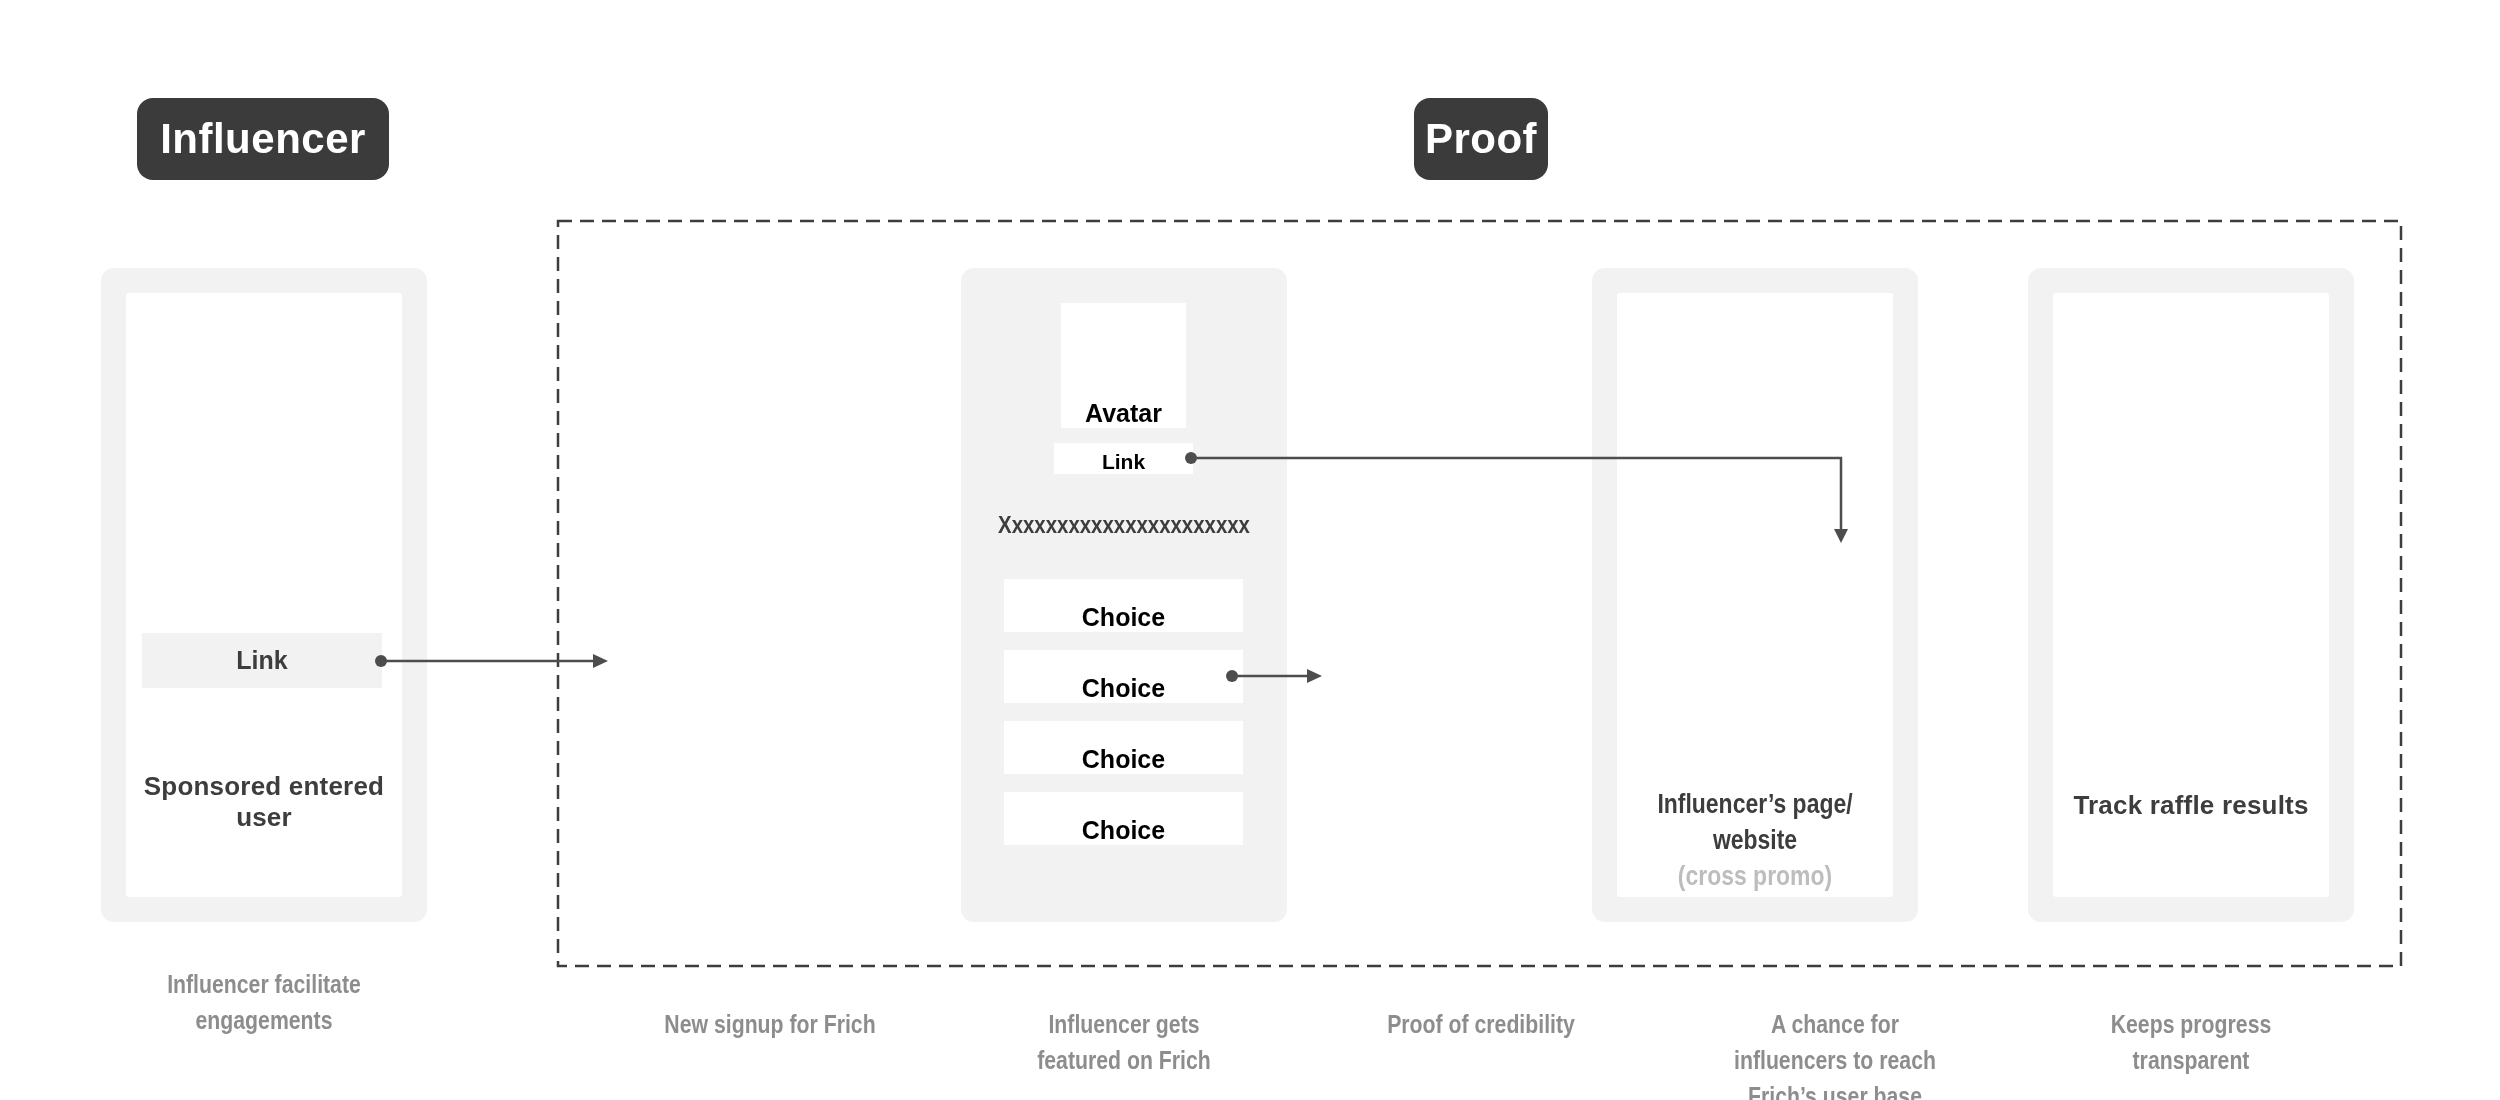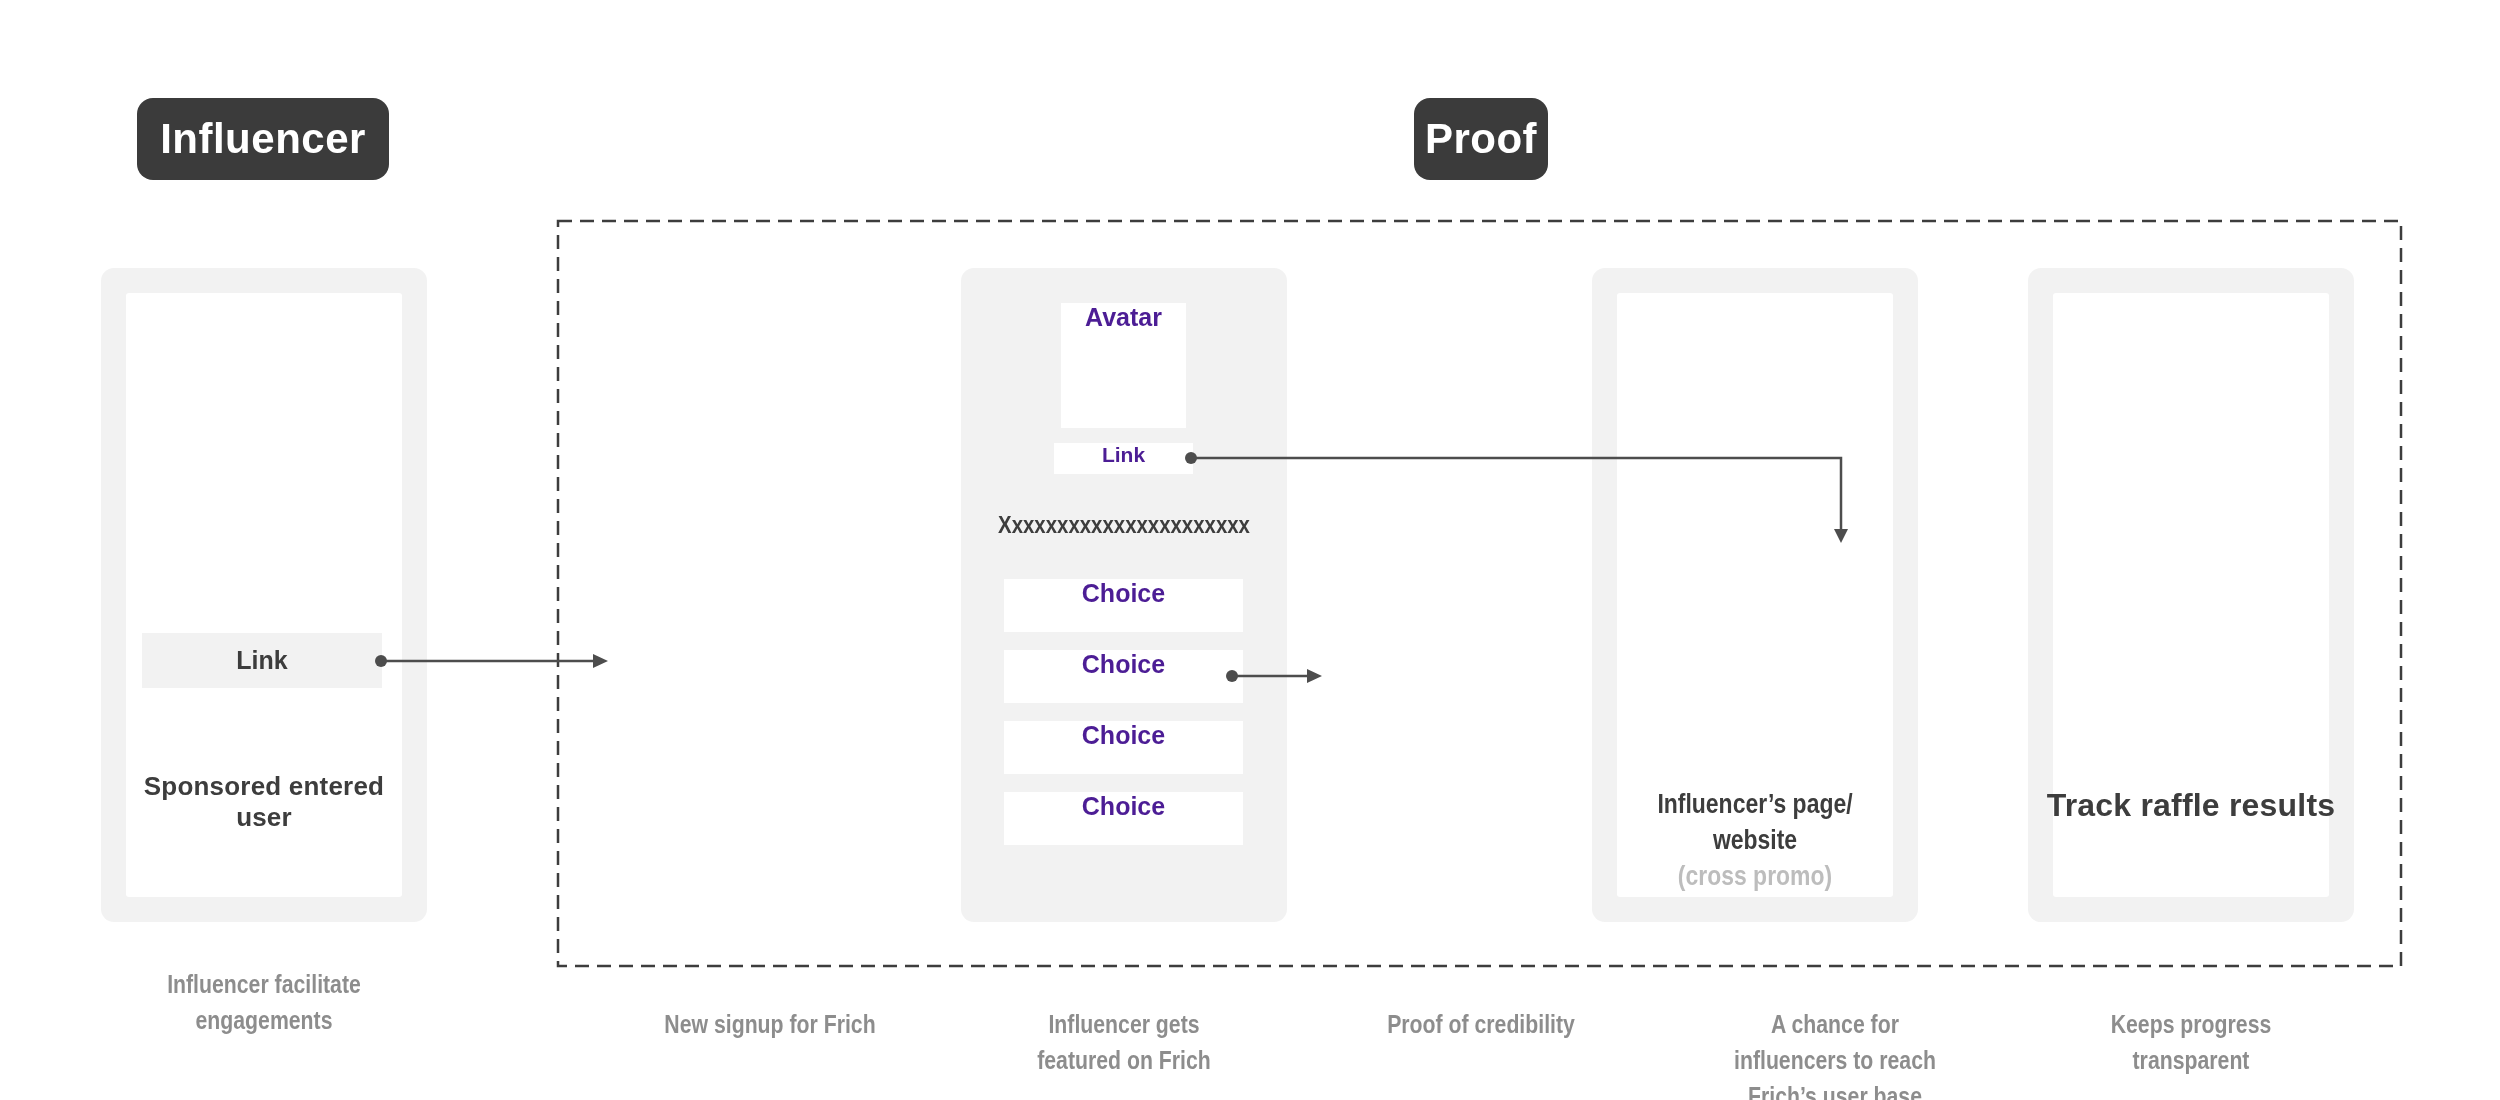--- a/index.html
+++ b/index.html
@@ -31,23 +31,23 @@
   }
   .panel {
     position: absolute;
     background: #ffffff;
     border-radius: 3px;
   }
   .whitebox {
     position: absolute;
     background: #ffffff;
     display: flex;
-    align-items: flex-start;
+    align-items: flex-end;
     justify-content: center;
-    color: #4c1d95;
+    color: #000000;
     font-weight: 700;
   }
   .graybox {
     position: absolute;
     background: #f2f2f2;
     display: flex;
     align-items: center;
     justify-content: center;
     color: #3d3d3d;
     font-weight: 700;
@@ -127,21 +127,21 @@
     <div class="panel" style="left:25px; top:25px; width:276px; height:604px;"></div>
     <div class="title cond" style="left:0px; top:518px; width:326px; font-size:27px; line-height:36px;">
       <div>Influencer’s page/</div>
       <div>website</div>
       <div class="muted">(cross promo)</div>
     </div>
   </div>
 
   <div class="card" style="left:2028px; top:224px; width:326px; height:654px;">
     <div class="panel" style="left:25px; top:25px; width:276px; height:604px;"></div>
-    <div class="title" style="left:0px; top:520px; width:326px; font-size:32px; line-height:34px;">Track raffle results</div>
+    <div class="title" style="left:0px; top:520px; width:326px; font-size:26px; line-height:34px;">Track raffle results</div>
   </div>
 
   <div class="caption cond" style="left:84px; top:922px; width:360px;">
     <div>Influencer facilitate</div>
     <div>engagements</div>
   </div>
   <div class="caption cond" style="left:590px; top:962px; width:360px;">New signup for Frich</div>
   <div class="caption cond" style="left:944px; top:962px; width:360px;">
     <div>Influencer gets</div>
     <div>featured on Frich</div>

